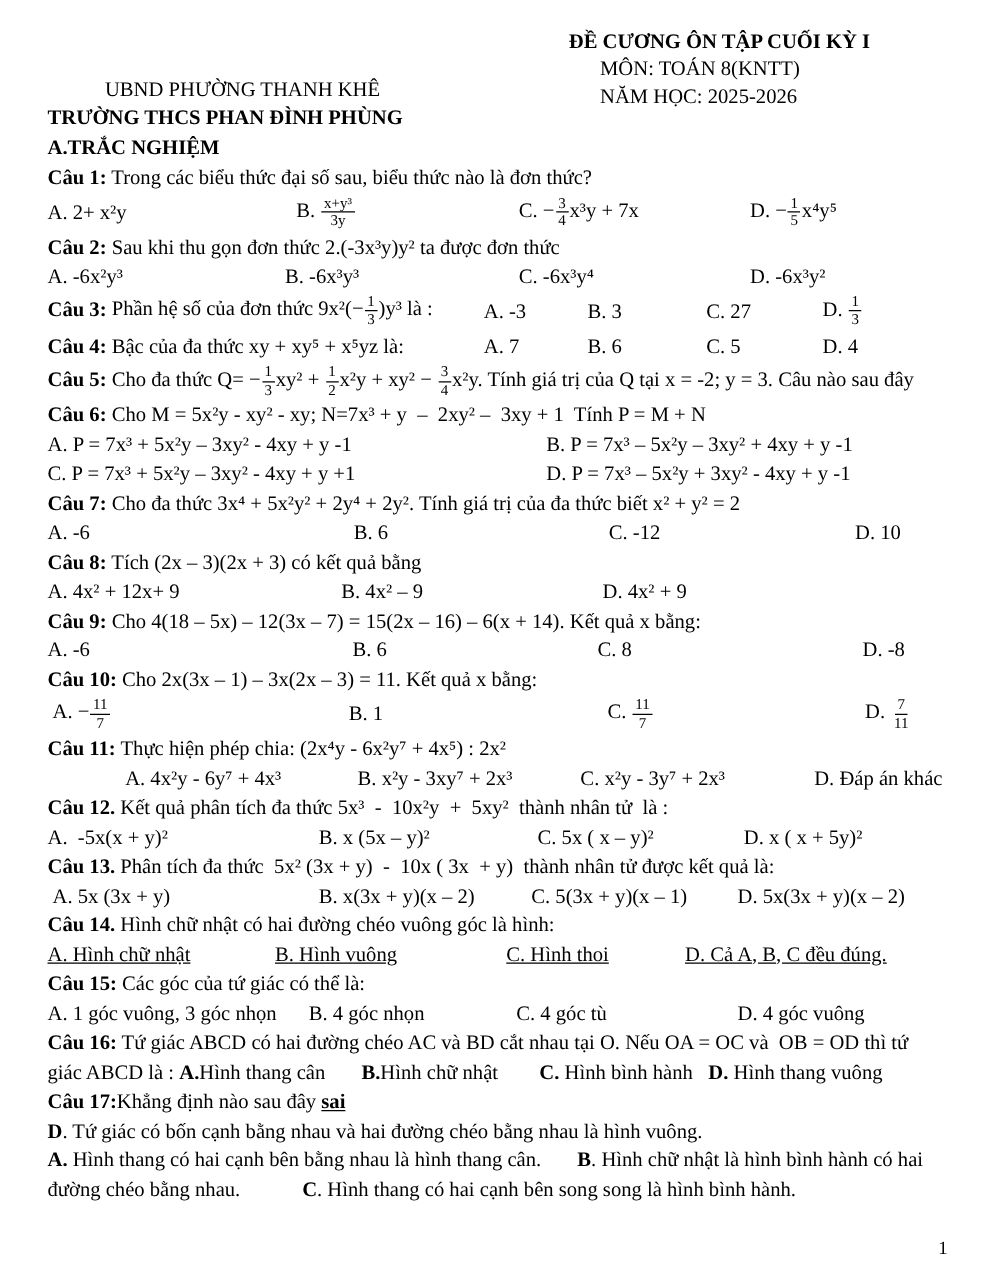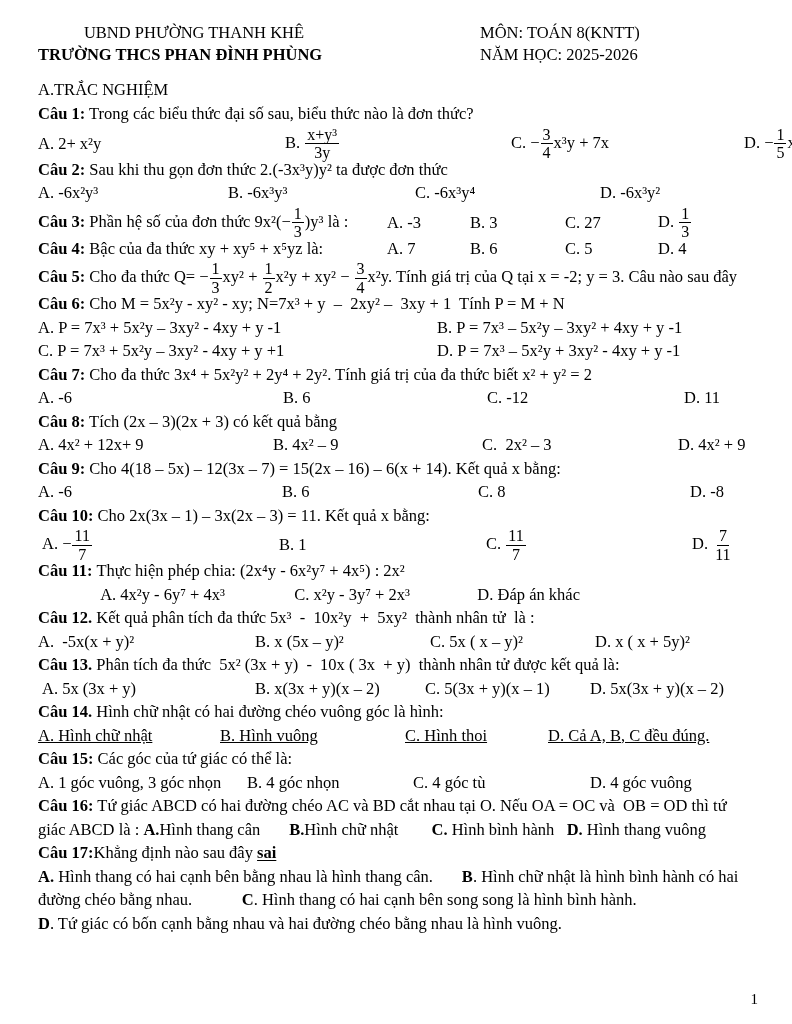--- a/index.html
+++ b/index.html
@@ -6,67 +6,68 @@
   body{
     width:792px;height:1024px;
     background:#ffffff;color:#000;
     font-family:"Liberation Serif", serif;
     font-size:16.5px;
     position:relative;overflow:hidden;
   }
   .page{padding:22px 38px 0 38px;}
   
   .hdr{display:flex;line-height:22px;}
-  .hdr-left{width:312px;}
+  .hdr-left{width:312px;margin-top:39px;}
   .hl1{text-align:center;}
   .hl2{font-weight:bold;white-space:nowrap;}
   .hdr-right{margin-left:105px;}
   .hr1{font-weight:bold;white-space:nowrap;}
   .hr2,.hr3{font-weight:normal;padding-left:25px;white-space:nowrap;}
   
-  .sec{font-weight:normal;line-height:24px;margin-top:12px;}
+  .sec{font-weight:bold;line-height:24px;margin-top:1px;}
   
   .line{line-height:23.5px;}
   .tall{line-height:32px;height:32px;white-space:nowrap;}
   .lbl{font-weight:bold;}
   .opts{display:grid;line-height:23.5px;}
   .opts.tall{align-items:center;line-height:normal;}
   .opts span{white-space:nowrap;}
   
   .frac{
     display:inline-flex;flex-direction:column;align-items:center;
-    font-size:16px;line-height:1.12;vertical-align:middle;
+    font-size:12px;line-height:1.12;vertical-align:middle;
     text-align:right;margin:0 1px;
   }
   .fn{border-bottom:1px solid #000;padding:0 2px;}
   .fd{padding:0 2px;}
   u{text-underline-offset:2px;}
   .pagenum{position:absolute;right:34px;bottom:16px;font-size:15px;}
 </style>
 </head>
 <body>
 
 <div class="page">
 
   <div class="hdr">
     <div class="hdr-left">
       <div class="hl1">UBND PHƯỜNG THANH KHÊ</div>
       <div class="hl2">TRƯỜNG THCS PHAN ĐÌNH PHÙNG</div>
     </div>
     <div class="hdr-right">
+      <div class="hr1">ĐỀ CƯƠNG ÔN TẬP CUỐI  KỲ I</div>
       <div class="hr2">MÔN: TOÁN 8(KNTT)</div>
       <div class="hr3">NĂM HỌC: 2025-2026</div>
     </div>
   </div>
 
   <div class="sec">A.TRẮC NGHIỆM</div>
 
   <div>
     <div class="line"><b class="lbl">Câu 1:</b> <span>Trong các biểu thức đại số sau, biểu thức nào là đơn thức?</span></div>
-    <div class="opts tall" style="grid-template-columns:199px 178px 185px auto;gap:48px;">
+    <div class="opts tall" style="grid-template-columns:199px 178px 185px auto;">
       <span>A. 2+ x²y</span>
       <span>B. <span class="frac">
             <span class="fn">x+y³</span>
             <span class="fd">3y</span>
           </span></span>
       <span>C. −<span class="frac">
             <span class="fn">3</span>
             <span class="fd">4</span>
           </span>x³y + 7x</span>
       <span>D. −<span class="frac">
@@ -130,30 +131,29 @@
       <span>D. P = 7x³ – 5x²y + 3xy² - 4xy + y -1</span>
     </div>
   </div>
 
   <div>
     <div class="line"><b class="lbl">Câu 7:</b> <span>Cho đa thức 3x⁴ + 5x²y² + 2y⁴ + 2y². Tính giá trị của đa thức biết x² + y² = 2</span></div>
     <div class="opts" style="grid-template-columns:245px 204px 197px auto;">
       <span>A. -6</span>
       <span>B. 6</span>
       <span>C. -12</span>
-      <span>D. 11</span>
+      <span>D. 10</span>
     </div>
   </div>
 
   <div>
     <div class="line"><b class="lbl">Câu 8:</b> <span>Tích (2x – 3)(2x + 3) có kết quả bằng</span></div>
     <div class="opts" style="grid-template-columns:235px 209px 196px auto;">
       <span>A. 4x² + 12x+ 9</span>
       <span>B. 4x² – 9</span>
-      <span>C.&nbsp; 2x² – 3</span>
       <span>D. 4x² + 9</span>
     </div>
   </div>
 
   <div>
     <div class="line"><b class="lbl">Câu 9:</b> <span>Cho 4(18 – 5x) – 12(3x – 7) = 15(2x – 16) – 6(x + 14). Kết quả x bằng:</span></div>
     <div class="opts" style="grid-template-columns:244px 196px 212px auto;">
       <span>A. -6</span>
       <span>B. 6</span>
       <span>C. 8</span>
@@ -177,20 +177,21 @@
             <span class="fn">7</span>
             <span class="fd">11</span>
           </span></span>
     </div>
   </div>
 
   <div>
     <div class="line"><b class="lbl">Câu 11:</b> <span>Thực hiện phép chia: (2x⁴y - 6x²y⁷ + 4x⁵) : 2x²</span></div>
     <div class="opts" style="grid-template-columns:187px 185px 170px auto;text-align:right;">
       <span>A. 4x²y - 6y⁷ + 4x³</span>
+      <span>B. x²y - 3xy⁷ + 2x³</span>
       <span>C. x²y - 3y⁷ + 2x³</span>
       <span>D. Đáp án khác</span>
     </div>
   </div>
 
   <div>
     <div class="line"><b class="lbl">Câu 12.</b> <span>Kết quả phân tích đa thức 5x³&nbsp; -&nbsp; 10x²y&nbsp; +&nbsp; 5xy²&nbsp; thành nhân tử&nbsp; là :</span></div>
     <div class="opts" style="grid-template-columns:217px 175px 165px auto;">
       <span>A.&nbsp; -5x(x + y)²</span>
       <span>B. x (5x – y)²</span>
@@ -226,19 +227,19 @@
       <span>B. 4 góc nhọn</span>
       <span>C. 4 góc tù</span>
       <span>D. 4 góc vuông</span>
     </div>
   </div>
 
   <div class="line"><b class="lbl">Câu 16:</b> <span>Tứ giác ABCD có hai đường chéo AC và BD cắt nhau tại O. Nếu OA = OC và&nbsp; OB = OD thì tứ giác ABCD là : <b>A.</b>Hình thang cân&nbsp;&nbsp;&nbsp;&nbsp;&nbsp;&nbsp; <b>B.</b>Hình chữ nhật&nbsp;&nbsp;&nbsp;&nbsp;&nbsp;&nbsp;&nbsp; <b>C.</b> Hình bình hành&nbsp;&nbsp; <b>D.</b> Hình thang vuông</span></div>
 
   <div>
     <div class="line"><b class="lbl">Câu 17:</b><span>Khẳng định nào sau đây <b><u>sai</u></b></span></div>
+    <div class="line"><b>D</b>. Tứ giác có bốn cạnh bằng nhau và hai đường chéo bằng nhau là hình vuông.</div>
     <div class="line"><b>A.</b> Hình thang có hai cạnh bên bằng nhau là hình thang cân.&nbsp;&nbsp;&nbsp;&nbsp;&nbsp;&nbsp; <b>B</b>. Hình chữ nhật là hình bình hành có hai đường chéo bằng nhau.&nbsp;&nbsp;&nbsp;&nbsp;&nbsp;&nbsp;&nbsp;&nbsp;&nbsp;&nbsp;&nbsp; <b>C</b>. Hình thang có hai cạnh bên song song là hình bình hành.</div>
-    <div class="line"><b>D</b>. Tứ giác có bốn cạnh bằng nhau và hai đường chéo bằng nhau là hình vuông.</div>
   </div>
 
 </div>
 
 <div class="pagenum">1</div>
 
 </body></html>

